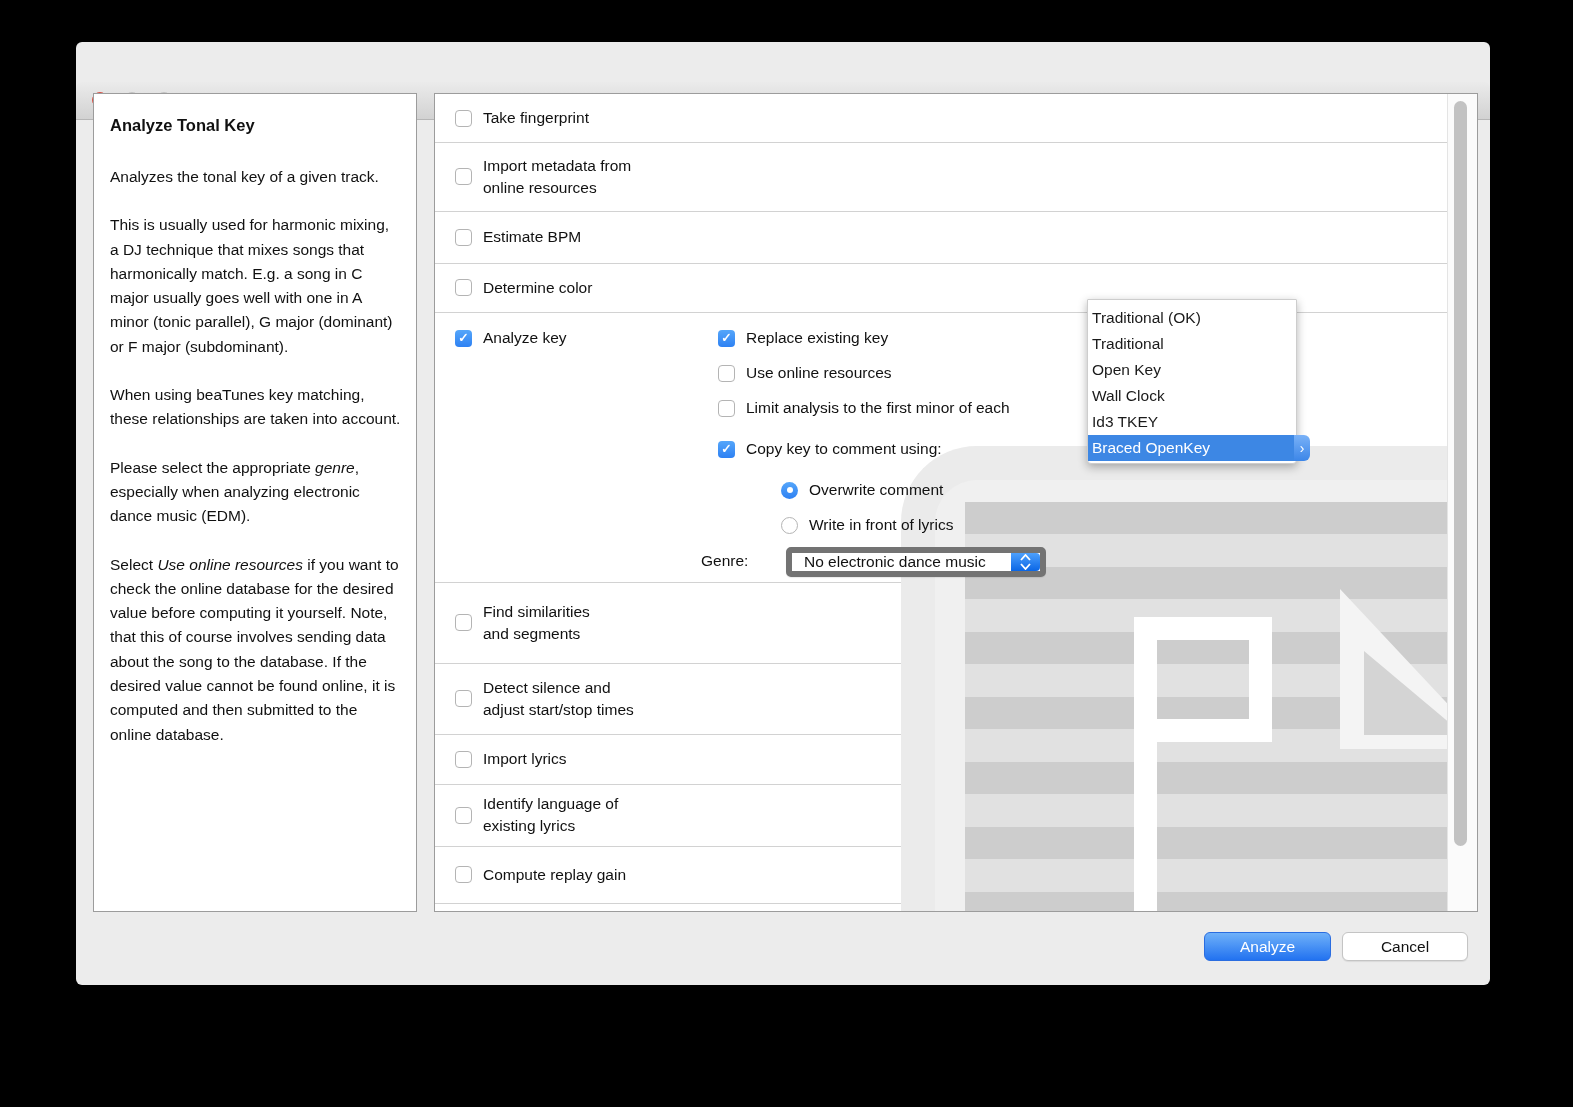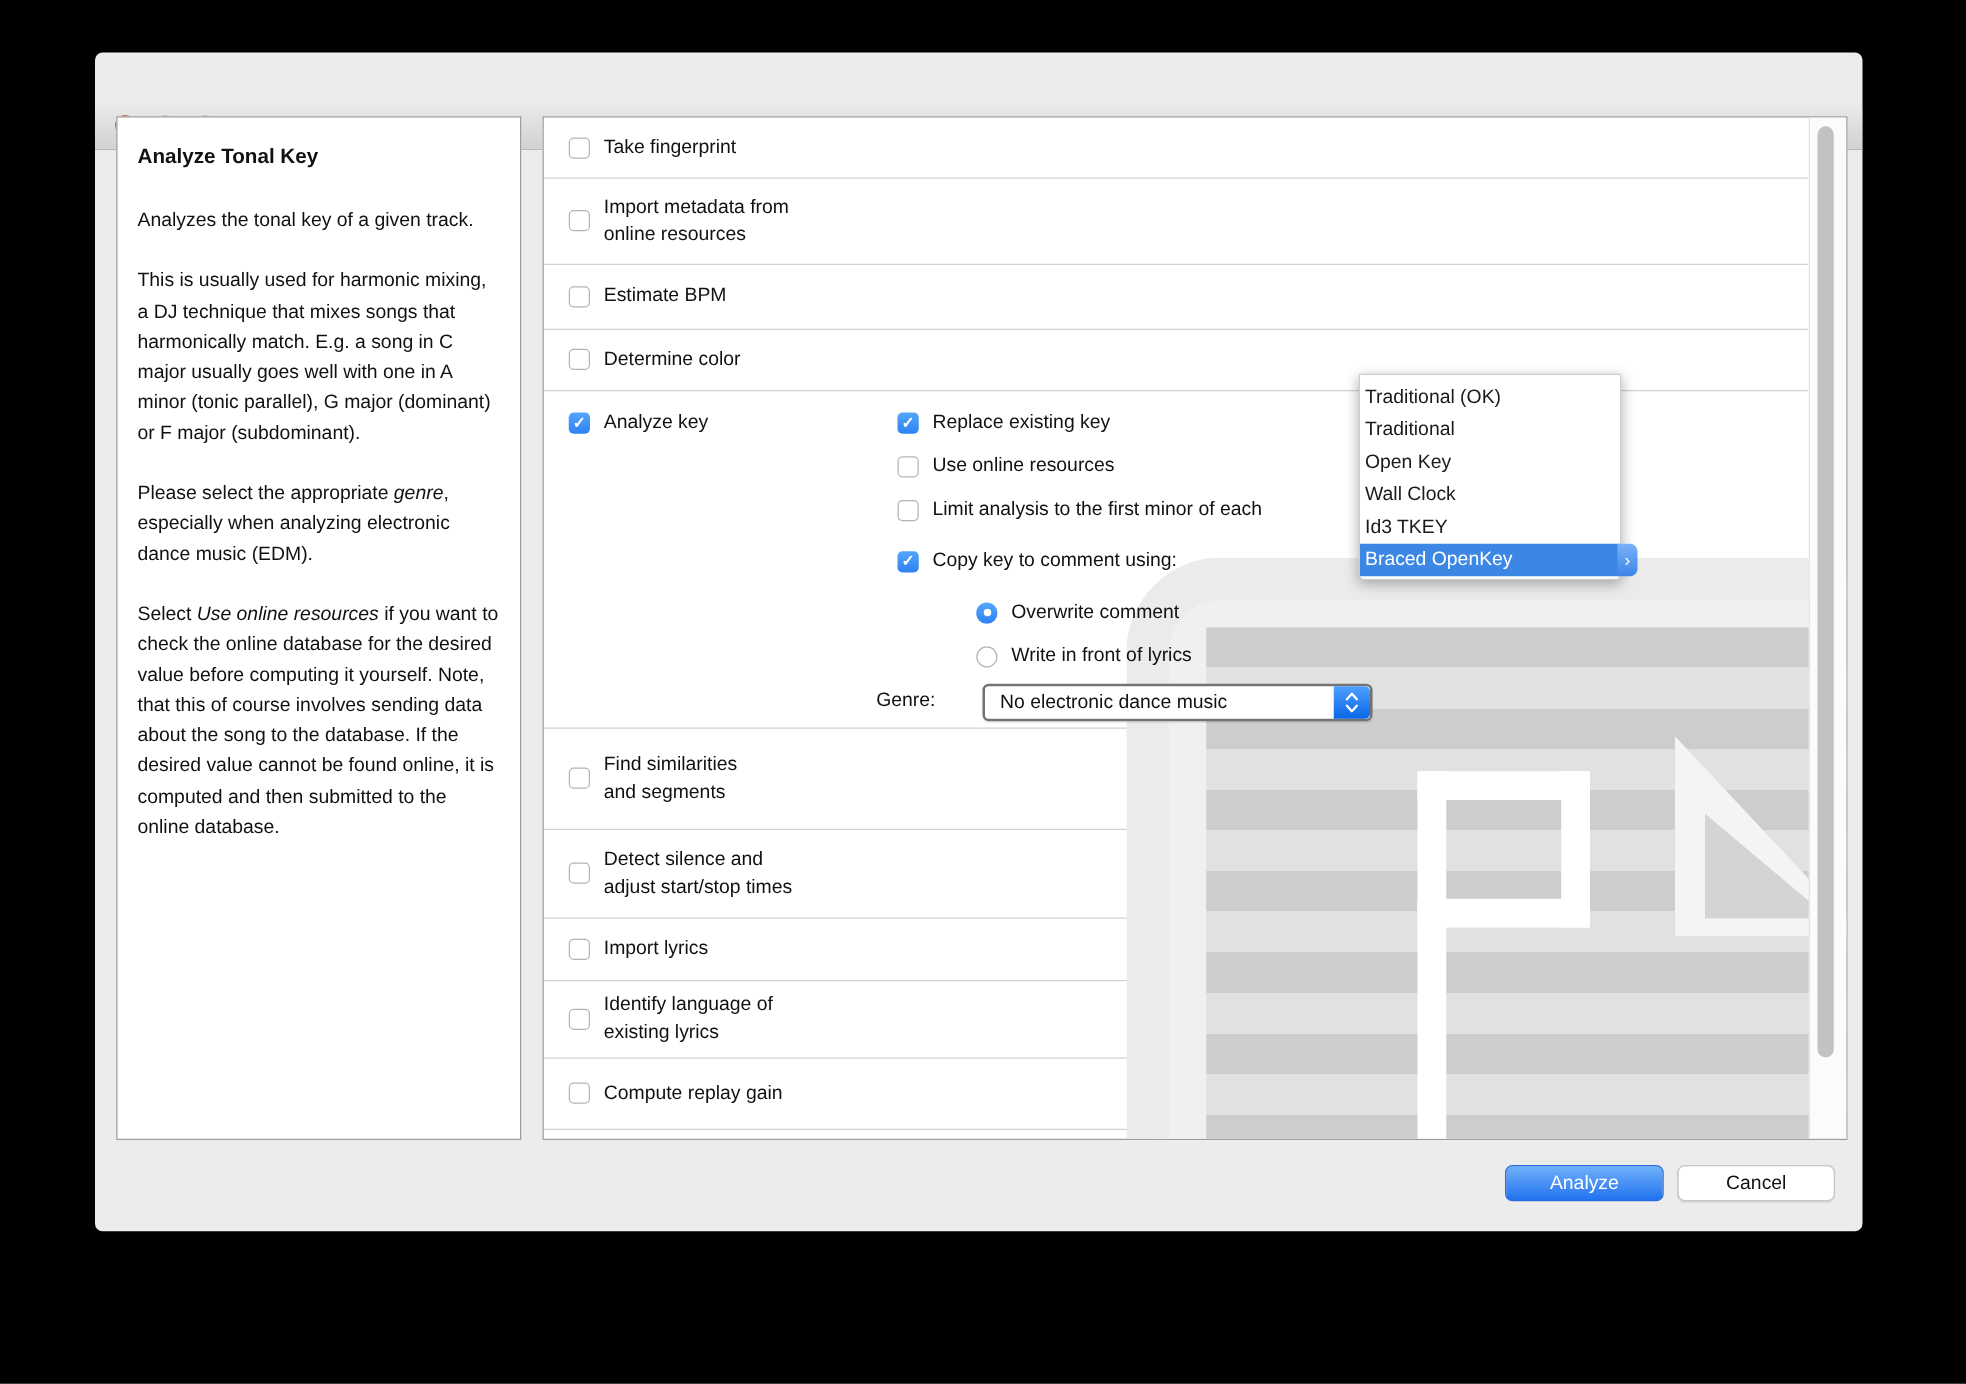--- a/index.html
+++ b/index.html
@@ -56,23 +56,23 @@
   .cb:not(.on) .check{display:none;}
   .radio{width:17px;height:17px;border-radius:50%;background:#fff;border:1px solid #b4b4b4;
       box-sizing:border-box;flex:0 0 auto;position:relative;}
   .radio.on{border:none;background:linear-gradient(#55a6fa,#2e81f3);}
   .radio.on::after{content:"";position:absolute;left:5.5px;top:5.5px;width:6px;height:6px;border-radius:50%;background:#fff;}
   
   .abs{position:absolute;display:flex;align-items:center;z-index:2;}
   .abs .lbl{margin-left:11px;font-size:15.5px;color:#111;}
   
   .select{
-    position:absolute;left:351px;top:453px;width:312px;height:30px;z-index:2;
-    background:#fff;border:2px solid #737373;border-radius:5px;
-    display:flex;align-items:center;box-sizing:border-box;
+    position:absolute;left:351px;top:453px;width:260px;height:30px;z-index:2;
+    background:#fff;border:6px solid #737373;border-radius:5px;
+    display:flex;align-items:flex-end;box-sizing:border-box;
     box-shadow:0 1px 1px rgba(0,0,0,.08);
   }
   .select .val{flex:1;padding-left:12px;font-size:15.5px;color:#111;}
   .select .cap{
     width:29px;align-self:stretch;border-radius:0 4px 4px 0;
     background:linear-gradient(#4da0fc,#0a66e6);
     display:flex;flex-direction:column;align-items:center;justify-content:center;gap:2px;
   }
   
   .scroll-track{position:absolute;right:0;top:0;bottom:0;width:29px;background:#fbfbfb;border-left:1px solid #e4e4e4;z-index:3;}
@@ -129,20 +129,21 @@
       <span class="light grey"></span>
     </div>
     <div class="title">Analysis Options</div>
   </div>
 
   <div class="help">
     <h1>Analyze Tonal Key</h1>
     <div>
         <p><span>Analyzes the tonal key of a given track.</span></p>
         <p><span>This is usually used for harmonic mixing, a DJ technique that mixes songs that harmonically match. E.g. a song in C major usually goes well with one in A minor (tonic parallel), G major (dominant) or F major (subdominant).</span></p>
+        <p><span>When using beaTunes key matching, these relationships are taken into account.</span></p>
         <p><span>Please select the appropriate </span><em>genre</em><span>, especially when analyzing electronic dance music (EDM).</span></p>
         <p><span>Select </span><em>Use online resources</em><span> if you want to check the online database for the desired value before computing it yourself. Note, that this of course involves sending data about the song to the database. If the desired value cannot be found online, it is computed and then submitted to the online database.</span></p>
       </div>
   </div>
 
   <div class="panel">
 
     <div class="wm">
       <div class="wm-card">
           <div class="wm-stripes"></div>

